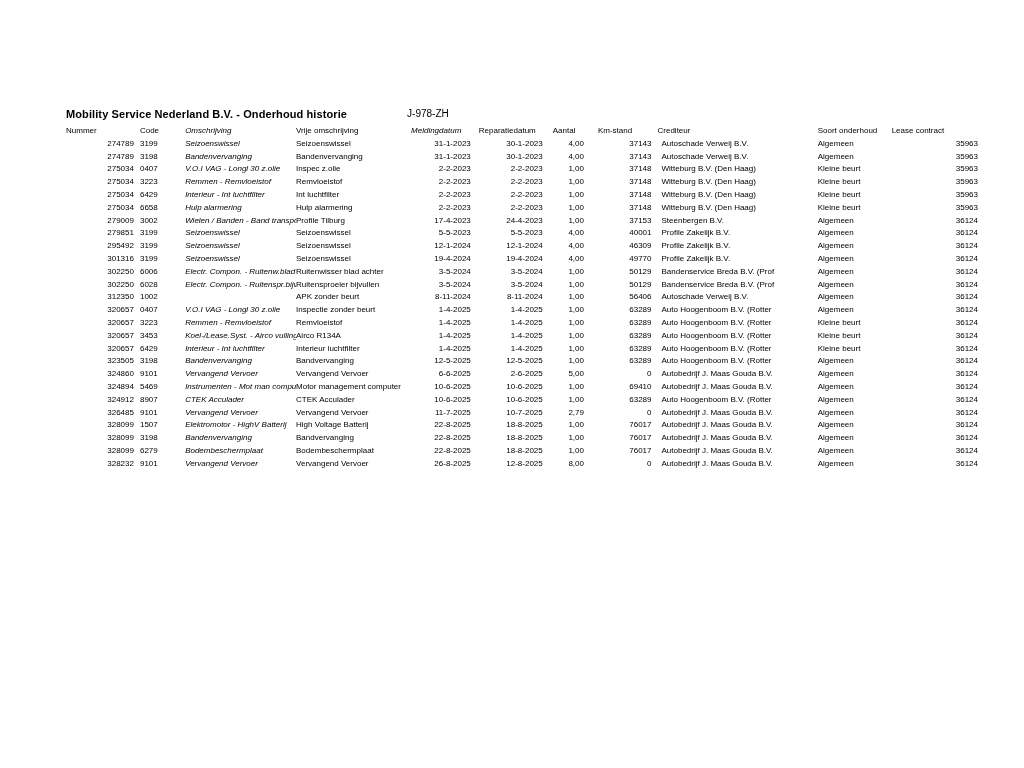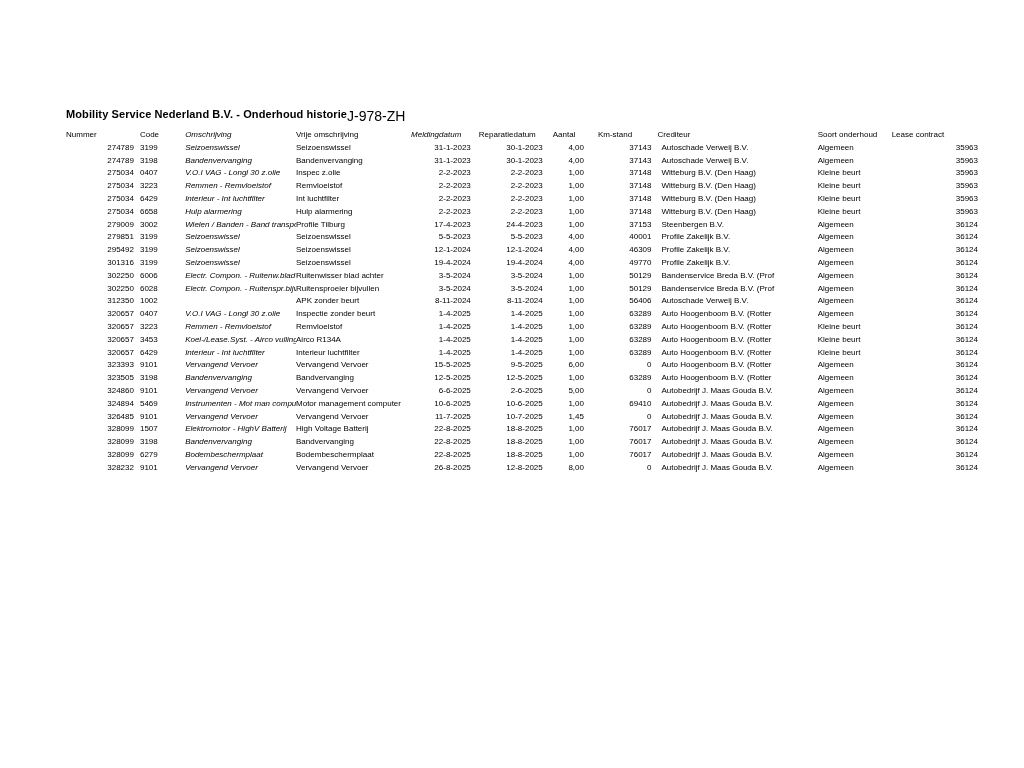--- a/index.html
+++ b/index.html
@@ -32,21 +32,22 @@
     display: flex;
     align-items: flex-start;
     margin-bottom: 6px;
   }
   .report-title {
     font-size: 11px;
     font-weight: bold;
     letter-spacing: 0.1px;
   }
   .report-subject {
-    font-size: 14px;
+    font-size: 10px;
+    margin-left: 60px;
   }
   table.hist {
     border-collapse: collapse;
     width: 912px;
     font-size: 8px;
     table-layout: fixed;
   }
   table.hist th {
     font-weight: normal;
     font-size: 8px;
@@ -328,33 +329,20 @@
             <td class="c-vrije">Interieur luchtfilter</td>
             <td class="c-meld">1-4-2025</td>
             <td class="c-rep">1-4-2025</td>
             <td class="c-aantal">1,00</td>
             <td class="c-km">63289</td>
             <td class="c-cred">Auto Hoogenboom B.V. (Rotter</td>
             <td class="c-soort">Kleine beurt</td>
             <td class="c-lease">36124</td>
           </tr>
           <tr>
-            <td class="c-nummer">323393</td>
-            <td class="c-code">9101</td>
-            <td class="c-oms">Vervangend Vervoer</td>
-            <td class="c-vrije">Vervangend Vervoer</td>
-            <td class="c-meld">15-5-2025</td>
-            <td class="c-rep">9-5-2025</td>
-            <td class="c-aantal">6,00</td>
-            <td class="c-km">0</td>
-            <td class="c-cred">Auto Hoogenboom B.V. (Rotter</td>
-            <td class="c-soort">Algemeen</td>
-            <td class="c-lease">36124</td>
-          </tr>
-          <tr>
             <td class="c-nummer">323505</td>
             <td class="c-code">3198</td>
             <td class="c-oms">Bandenvervanging</td>
             <td class="c-vrije">Bandvervanging</td>
             <td class="c-meld">12-5-2025</td>
             <td class="c-rep">12-5-2025</td>
             <td class="c-aantal">1,00</td>
             <td class="c-km">63289</td>
             <td class="c-cred">Auto Hoogenboom B.V. (Rotter</td>
             <td class="c-soort">Algemeen</td>
@@ -380,27 +368,40 @@
             <td class="c-vrije">Motor management computer</td>
             <td class="c-meld">10-6-2025</td>
             <td class="c-rep">10-6-2025</td>
             <td class="c-aantal">1,00</td>
             <td class="c-km">69410</td>
             <td class="c-cred">Autobedrijf J. Maas Gouda B.V.</td>
             <td class="c-soort">Algemeen</td>
             <td class="c-lease">36124</td>
           </tr>
           <tr>
+            <td class="c-nummer">324912</td>
+            <td class="c-code">8907</td>
+            <td class="c-oms">CTEK Acculader</td>
+            <td class="c-vrije">CTEK Acculader</td>
+            <td class="c-meld">10-6-2025</td>
+            <td class="c-rep">10-6-2025</td>
+            <td class="c-aantal">1,00</td>
+            <td class="c-km">63289</td>
+            <td class="c-cred">Auto Hoogenboom B.V. (Rotter</td>
+            <td class="c-soort">Algemeen</td>
+            <td class="c-lease">36124</td>
+          </tr>
+          <tr>
             <td class="c-nummer">326485</td>
             <td class="c-code">9101</td>
             <td class="c-oms">Vervangend Vervoer</td>
             <td class="c-vrije">Vervangend Vervoer</td>
             <td class="c-meld">11-7-2025</td>
             <td class="c-rep">10-7-2025</td>
-            <td class="c-aantal">1,45</td>
+            <td class="c-aantal">2,79</td>
             <td class="c-km">0</td>
             <td class="c-cred">Autobedrijf J. Maas Gouda B.V.</td>
             <td class="c-soort">Algemeen</td>
             <td class="c-lease">36124</td>
           </tr>
           <tr>
             <td class="c-nummer">328099</td>
             <td class="c-code">1507</td>
             <td class="c-oms">Elektromotor - HighV Batterij</td>
             <td class="c-vrije">High Voltage Batterij</td>

